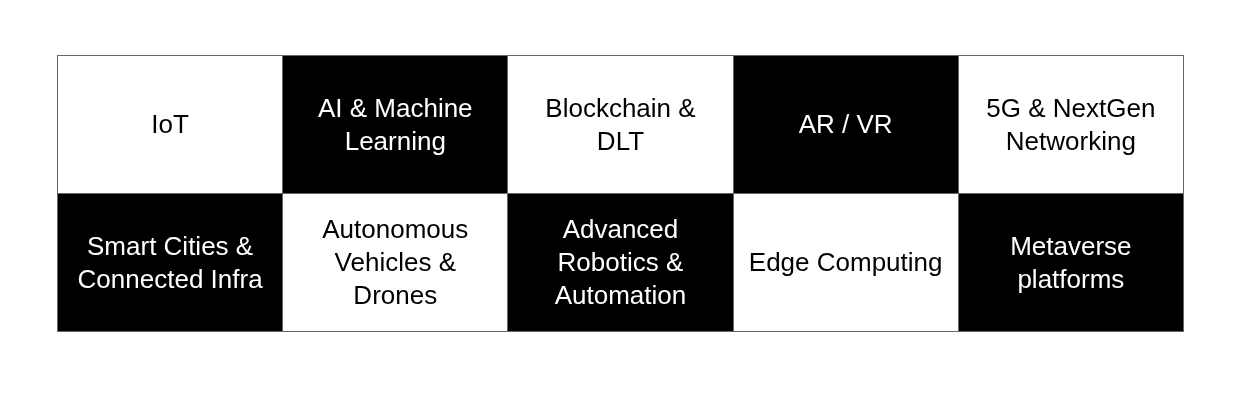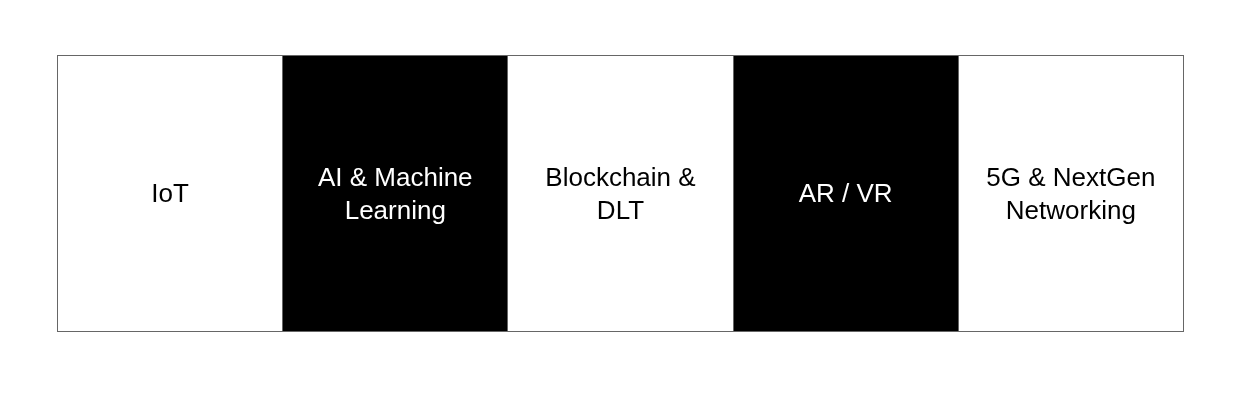--- a/index.html
+++ b/index.html
@@ -57,15 +57,28 @@
       <tr>
         <td class="cell-light">IoT</td>
         <td class="cell-dark">AI &amp; Machine
 Learning</td>
         <td class="cell-light">Blockchain &amp;
 DLT</td>
         <td class="cell-dark">AR / VR</td>
         <td class="cell-light">5G &amp; NextGen
 Networking</td>
       </tr>
+      <tr>
+        <td class="cell-dark">Smart Cities &amp;
+Connected Infra</td>
+        <td class="cell-light">Autonomous
+Vehicles &amp;
+Drones</td>
+        <td class="cell-dark">Advanced
+Robotics &amp;
+Automation</td>
+        <td class="cell-light">Edge Computing</td>
+        <td class="cell-dark">Metaverse
+platforms</td>
+      </tr>
     </tbody>
   </table>
 </div>
 
 </body></html>

